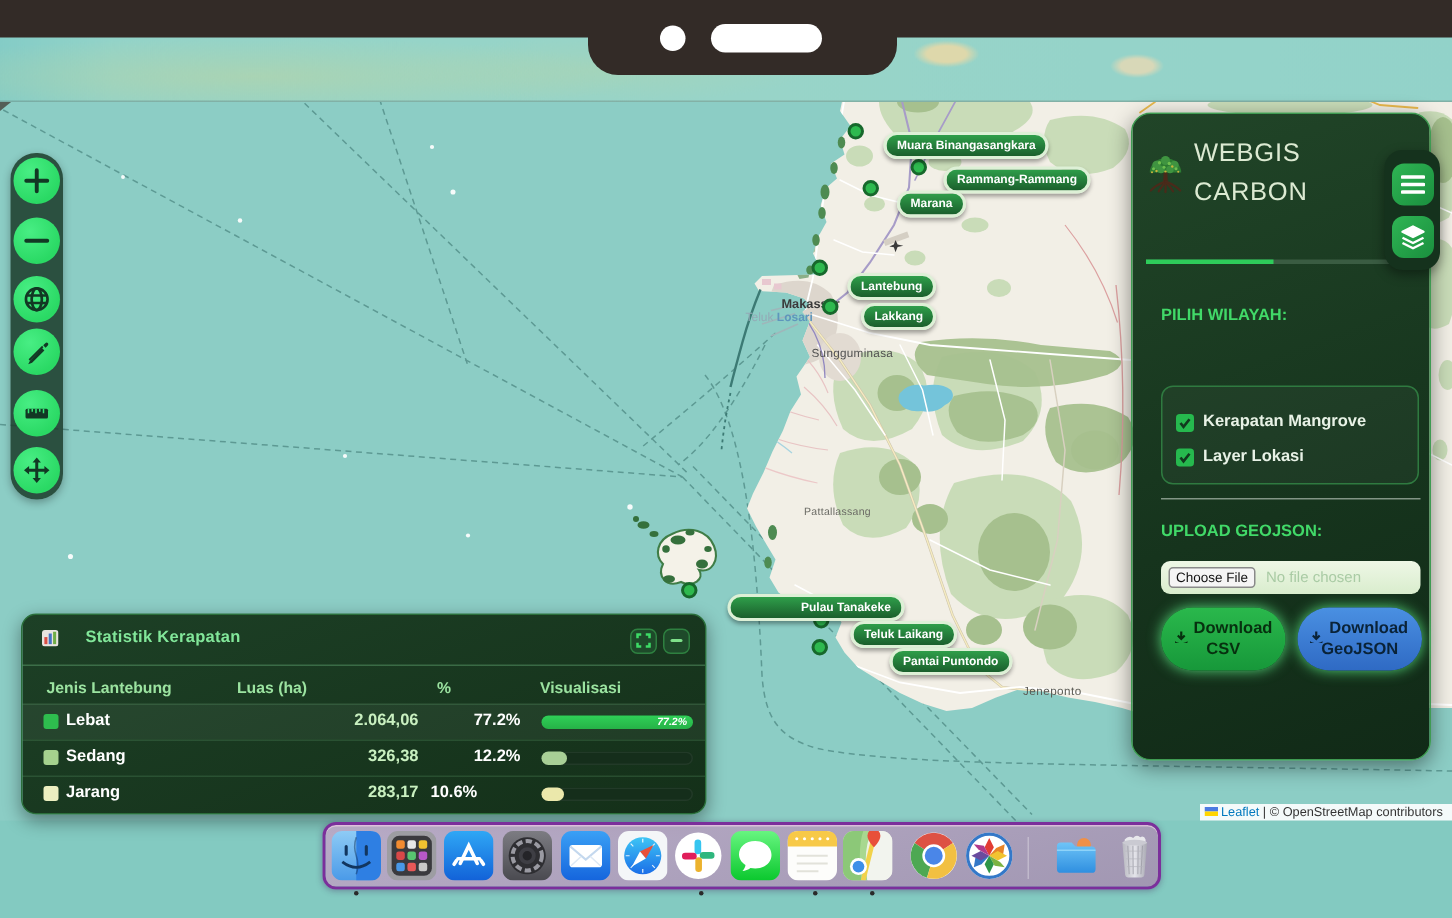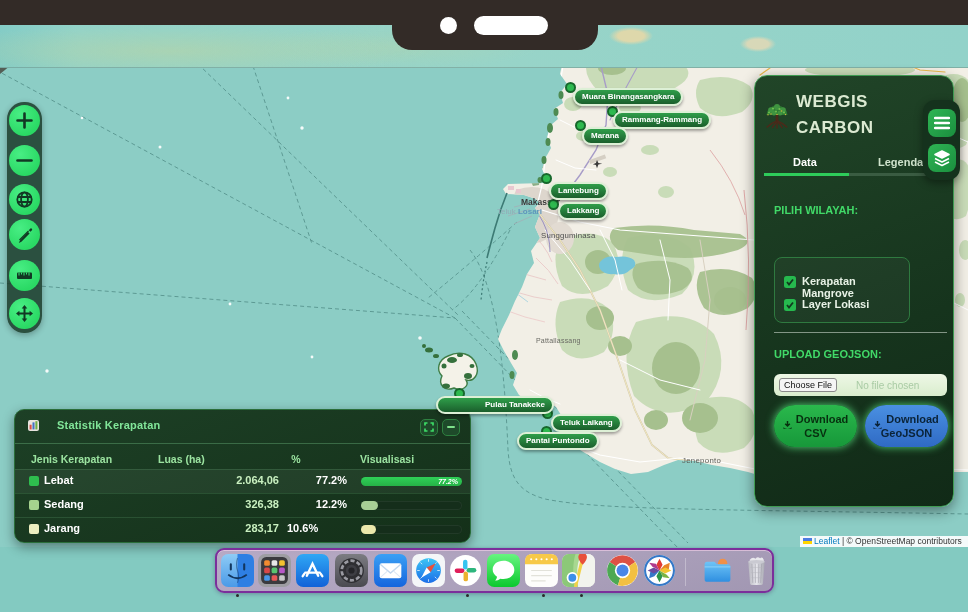--- a/index.html
+++ b/index.html
@@ -17,21 +17,21 @@
 radial-gradient(ellipse 18px 8px at 758px 19px, #d8d8b8 60%, rgba(216,216,184,0) 100%),
 radial-gradient(ellipse 260px 26px at 170px 26px, rgba(190,212,160,0.5), rgba(190,212,160,0) 100%),
 radial-gradient(ellipse 140px 22px at 400px 22px, rgba(180,212,168,0.35), rgba(180,212,168,0) 100%),
 linear-gradient(90deg, #84ccc6 0%, #93d3c8 8%, #98d4c8 50%, #92d2c9 100%);}
 
 
 #ltool{left:7px;top:102px;width:35px;height:231px;background:rgba(26,58,40,0.85);border-radius:17px;z-index:30;box-shadow:0 2px 6px rgba(0,0,0,0.3);}
 .tbtn{position:absolute;left:2px;width:31px;height:31px;border-radius:50%;background:radial-gradient(circle at 35% 30%,#48ee84,#2ad964 72%);color:#143a22;display:flex;align-items:center;justify-content:center;font-weight:bold;}
 
 .mdot{position:absolute;width:11px;height:11px;border-radius:50%;background:#2eb94f;border:2px solid #17682c;box-sizing:border-box;z-index:26;}
-.mpill{position:absolute;background:linear-gradient(180deg,#2f9e4a,#1a5f2c);border:2px solid #ddf0d6;border-radius:10px;color:#fff;font-size:8px;font-weight:bold;line-height:1;padding:3px 7px;white-space:nowrap;z-index:27;box-shadow:0 2px 3px rgba(0,0,0,0.35);box-sizing:border-box;}
+.mpill{position:absolute;background:linear-gradient(180deg,#2f9e4a,#1a5f2c);border:2px solid #ddf0d6;border-radius:10px;color:#fff;font-size:8px;font-weight:bold;line-height:1;padding:3px 7px;white-space:nowrap;z-index:27;box-shadow:0 2px 3px rgba(0,0,0,0.35);box-sizing:border-box;margin-left:16px;}
 
 #sidebar{left:754px;top:75px;width:198px;height:430px;background:linear-gradient(160deg,#214528 0%,#16341d 60%,#112a17 100%);border:1px solid #3f9b52;border-radius:13px;z-index:25;box-shadow:0 4px 14px rgba(0,0,0,0.45);}
 
 #stats{left:14px;top:409px;width:455px;height:132px;background:linear-gradient(160deg,#1d4026 0%,#143019 100%);border:1px solid #2a6e3a;border-radius:10px;z-index:24;box-shadow:0 4px 12px rgba(0,0,0,0.4);}
 
 #attr{left:800px;top:536px;width:168px;height:11px;background:rgba(255,255,255,0.9);z-index:23;font-size:8.5px;line-height:11px;color:#333;white-space:nowrap;padding-left:3px;box-sizing:border-box;}
 #attr a{color:#0078be;text-decoration:none;}
 
 #dock{left:215px;top:548px;width:559px;height:45px;border-radius:9px;background:linear-gradient(165deg,rgba(196,165,200,0.82),rgba(168,140,175,0.82));border:2px solid #7b2f9b;z-index:45;box-sizing:border-box;box-shadow:inset 0 1px 0 rgba(255,215,240,0.55), 0 1px 4px rgba(60,20,80,0.35);}
 .dicon{position:absolute;top:4px;width:33px;height:33px;}
@@ -258,25 +258,25 @@
   <div class="mpill" style="left:573px;top:88px;">Muara Binangasangkara</div>
   <div class="mdot" style="left:606.5px;top:105.5px;"></div>
   <div class="mpill" style="left:613px;top:110.5px;">Rammang-Rammang</div>
   <div class="mdot" style="left:574.5px;top:119.5px;"></div>
   <div class="mpill" style="left:582px;top:127px;">Marana</div>
   <div class="mdot" style="left:540.5px;top:172.5px;"></div>
   <div class="mpill" style="left:549px;top:181.5px;">Lantebung</div>
   <div class="mdot" style="left:547.5px;top:198.5px;"></div>
   <div class="mpill" style="left:558px;top:202px;">Lakkang</div>
   <div class="mdot" style="left:453.5px;top:387.5px;"></div>
-  <div class="mpill" style="left:436px;top:395.5px;padding-left:47px;">Pulau Tanakeke</div>
+  <div class="mpill" style="left:469px;top:395.5px;padding-left:47px;">Pulau Tanakeke</div>
   <div class="mdot" style="left:541.5px;top:407.5px;"></div>
   <div class="mpill" style="left:551px;top:414px;">Teluk Laikang</div>
   <div class="mdot" style="left:540.5px;top:425.5px;"></div>
-  <div class="mpill" style="left:517px;top:432px;text-align:center;">Pantai Puntondo</div>
+  <div class="mpill" style="left:577px;top:432px;text-align:center;">Pantai Puntondo</div>
 
   <div class="abs" id="sidebar">
     <div style="position:absolute;left:9px;top:26px;width:26px;height:27px;">
       <svg width="26" height="27" viewBox="0 0 26 27">
         <path d="M2.5 13 a10.5 9.5 0 0 1 21 0 Z" fill="#2d7c33"></path>
         <g fill="#3f9440">
             <circle cx="7" cy="8" r="2.8"></circle>
             <circle cx="13" cy="5" r="3"></circle>
             <circle cx="19" cy="8" r="2.8"></circle>
             <circle cx="10" cy="11" r="2.5"></circle>
@@ -299,46 +299,42 @@
         <path d="M11.8 13 h2.4 l0.4 6.5 h-3.2 Z" fill="#4a2a1a"></path>
         <g stroke="#4a2a1a" stroke-width="1.5" fill="none" stroke-linecap="round">
           <path d="M12.8 19 C 9 20.5 6 22 3.2 25"></path>
           <path d="M13 19 C 11.5 21.5 10 23 8.5 25.5"></path>
           <path d="M13 19.2 C 13 22 13.2 23.5 13 26"></path>
           <path d="M13.2 19 C 15 21.5 16.5 23 18 25.5"></path>
           <path d="M13.4 19 C 17 20.5 20 22 22.8 25"></path>
         </g>
       </svg>
     </div>
-    <div style="position:absolute;left:41px;top:13px;width:150px;color:#dcead2;font-size:17px;font-weight:bold;line-height:26px;letter-spacing:0.5px;">WEBGIS CARBON</div>
-    <div style="position:absolute;left:0;top:80px;width:198px;height:15px;font-size:11px;font-weight:bold;">
-      <span style="position:absolute;left:38px;color:#ffffff;">Data</span>
-      <span style="position:absolute;left:123px;color:#cfe3cc;">Legenda</span>
-    </div>
+    <div style="position:absolute;left:41px;top:13px;width:150px;color:#dcead2;font-size:17px;font-weight:normal;line-height:26px;letter-spacing:0.5px;">WEBGIS CARBON</div>
     <div style="position:absolute;left:9px;top:97px;width:184px;height:3px;background:#3a5c42;">
       <div style="position:absolute;left:0;top:0;width:85px;height:3px;background:#2ecc5a;"></div>
     </div>
     <div style="position:absolute;left:19px;top:128px;color:#41d968;font-size:11px;font-weight:bold;">PILIH WILAYAH:</div>
-    <div style="position:absolute;left:19px;top:181px;width:136px;height:66px;border:1.5px solid #2f7a40;border-radius:8px;background:rgba(255,255,255,0.03);box-sizing:border-box;">
+    <div style="position:absolute;left:19px;top:181px;width:172px;height:66px;border:1.5px solid #2f7a40;border-radius:8px;background:rgba(255,255,255,0.03);box-sizing:border-box;">
       <div style="position:absolute;left:9px;top:18px;width:12px;height:12px;background:#26b94e;border-radius:2.5px;"></div>
       <svg style="position:absolute;left:10px;top:19px;" width="10" height="10" viewBox="0 0 10 10">
           <path d="M2 5 L4 7.5 L8 2.5" stroke="#113a1e" stroke-width="1.8" fill="none"></path>
         </svg>
       <span style="position:absolute;left:27px;top:17px;color:#e8f2e6;font-size:11px;font-weight:bold;">Kerapatan Mangrove</span>
       <div style="position:absolute;left:9px;top:41px;width:12px;height:12px;background:#26b94e;border-radius:2.5px;"></div>
       <svg style="position:absolute;left:10px;top:42px;" width="10" height="10" viewBox="0 0 10 10">
           <path d="M2 5 L4 7.5 L8 2.5" stroke="#113a1e" stroke-width="1.8" fill="none"></path>
         </svg>
       <span style="position:absolute;left:27px;top:40px;color:#e8f2e6;font-size:11px;font-weight:bold;">Layer Lokasi</span>
     </div>
     <div style="position:absolute;left:19px;top:256px;width:173px;height:1px;background:rgba(220,230,220,0.55);"></div>
     <div style="position:absolute;left:19px;top:272px;color:#41d968;font-size:11px;font-weight:bold;">UPLOAD GEOJSON:</div>
     <div style="position:absolute;left:19px;top:298px;width:173px;height:22px;background:linear-gradient(180deg,#eef7e6,#d9edcd);border-radius:6px;">
       <div style="position:absolute;left:5px;top:4px;width:58px;height:14px;background:#f5f5f5;border:1px solid #8a8a8a;border-radius:3px;color:#111;font-size:9px;line-height:13px;text-align:center;box-sizing:border-box;">Choose File</div>
-      <span style="position:absolute;left:82px;top:6px;color:#a9cba4;font-size:10px;">No file chosen</span>
+      <span style="position:absolute;left:70px;top:6px;color:#a9cba4;font-size:10px;">No file chosen</span>
     </div>
     <div style="position:absolute;left:19px;top:329px;width:83px;height:42px;border-radius:21px;background:linear-gradient(180deg,#2ab84c,#17983a);box-shadow:0 0 9px rgba(90,230,130,0.9);color:#07300f;font-size:11px;font-weight:bold;text-align:center;line-height:14px;padding-top:7px;box-sizing:border-box;">
       <svg style="position:absolute;left:8px;top:15px;" width="11" height="11" viewBox="0 0 12 12">
           <path d="M6 1 v5 M3.5 4 L6 6.5 L8.5 4" stroke="#07300f" stroke-width="1.6" fill="none"></path>
           <path d="M1.5 8 c1.5 2 7.5 2 9 0 v1.5 h-9 Z" fill="#07300f"></path>
         </svg>
       <span style="margin-left:13px;">Download<br>CSV</span>
     </div>
     <div style="position:absolute;left:110px;top:329px;width:83px;height:42px;border-radius:21px;background:linear-gradient(180deg,#4a90e2,#2f6ac4);box-shadow:0 0 9px rgba(90,230,130,0.9);color:#0a2338;font-size:11px;font-weight:bold;text-align:center;line-height:14px;padding-top:7px;box-sizing:border-box;">
       <svg style="position:absolute;left:7px;top:15px;" width="11" height="11" viewBox="0 0 12 12">
@@ -374,21 +370,21 @@
     <span style="position:absolute;left:26px;top:9px;color:#82e79a;font-size:11px;font-weight:bold;letter-spacing:0.2px;margin-left:16px;">Statistik Kerapatan</span>
     <div style="position:absolute;left:405px;top:9px;width:18px;height:17px;border:1.5px solid #2e8040;border-radius:5px;background:#1e4a2a;box-sizing:border-box;">
       <svg style="position:absolute;left:2.5px;top:2px;" width="10" height="10" viewBox="0 0 10 10" fill="none" stroke="#3ddb66" stroke-width="1.7">
           <path d="M1 3.5 V1 H3.5 M6.5 1 H9 V3.5 M9 6.5 V9 H6.5 M3.5 9 H1 V6.5"></path>
         </svg>
     </div>
     <div style="position:absolute;left:427px;top:9px;width:18px;height:17px;border:1.5px solid #2e8040;border-radius:5px;background:#1e4a2a;box-sizing:border-box;">
       <div style="position:absolute;left:3.5px;top:6px;width:8px;height:2.2px;background:#7ee08a;border-radius:1px;"></div>
     </div>
     <div style="position:absolute;left:0px;top:33px;width:455px;height:1px;background:rgba(120,200,140,0.35);"></div>
-    <div style="position:absolute;left:16px;top:43px;color:#9be3a0;font-size:10.5px;font-weight:bold;">Jenis Kerapatan</div>
+    <div style="position:absolute;left:16px;top:43px;color:#9be3a0;font-size:10.5px;font-weight:bold;">Jenis Lantebung</div>
     <div style="position:absolute;left:143px;top:43px;width:100px;text-align:left;color:#9be3a0;font-size:10.5px;font-weight:bold;">Luas (ha)</div>
     <div style="position:absolute;left:256px;top:43px;width:50px;text-align:center;color:#9be3a0;font-size:10.5px;font-weight:bold;">%</div>
     <div style="position:absolute;left:345px;top:43px;color:#9be3a0;font-size:10.5px;font-weight:bold;">Visualisasi</div>
 
     <div style="position:absolute;left:0;top:59px;width:455px;height:24px;background:rgba(255,255,255,0.05);"></div>
     <div style="position:absolute;left:0;top:59px;width:455px;height:1px;background:rgba(120,200,140,0.18);"></div>
     <div style="position:absolute;left:0;top:83px;width:455px;height:1px;background:rgba(120,200,140,0.18);"></div>
     <div style="position:absolute;left:0;top:107px;width:455px;height:1px;background:rgba(120,200,140,0.18);"></div>
     <div style="position:absolute;left:14px;top:66px;width:10px;height:10px;background:#2ebd4e;border-radius:2px;"></div>
     <span style="position:absolute;left:29px;top:64px;color:#fff;font-size:11px;font-weight:bold;">Lebat</span>

